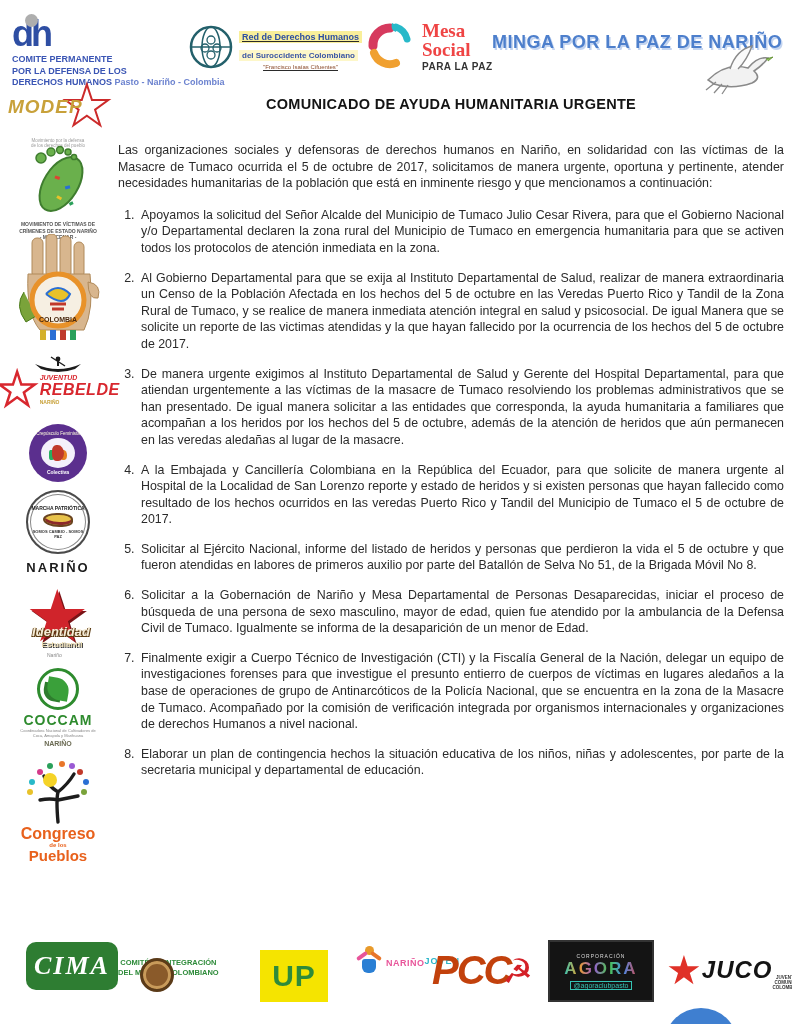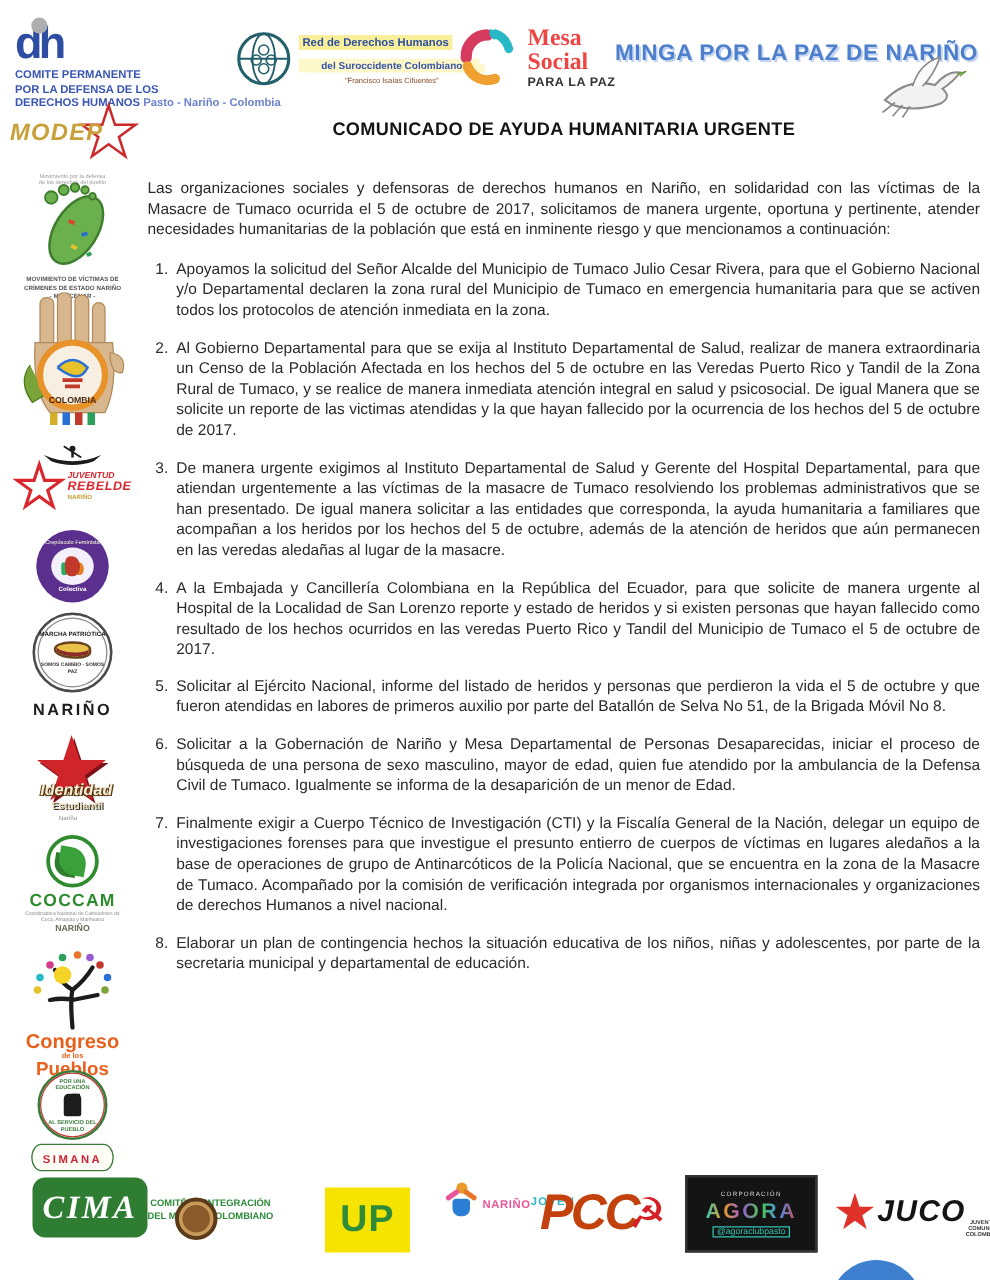--- a/index.html
+++ b/index.html
@@ -12,24 +12,24 @@
   .pre { white-space:pre-line; }
 
   
   .hdr-logo { position:absolute; display:flex; align-items:flex-start; }
   .cpdh { left:12px; top:18px;flex-direction:column; }
   .cpdh-mono { position:relative; font-weight:bold; font-size:36px; color:#2e4ea3; line-height:0.9; margin-right:6px; letter-spacing:-3px;}
   .cpdh-dot { position:absolute; top:-4px; left:13px; width:13px; height:13px; border-radius:50%; background:#aeaeae; }
   .cpdh-text { font-size:9px; font-weight:bold; color:#3a55b4; line-height:1.25; padding-top:4px;}
   .cpdh-loc { font-size:9px; color:#6b82cf; font-weight:bold; }
 
-  .redddhh { left:188px; top:24px; align-items:flex-start; }
+  .redddhh { left:188px; top:24px; align-items:flex-end;text-decoration:underline; }
   .redddhh-txt { margin-left:5px; }
   .redddhh-l1 { font-size:9px; font-weight:bold; color:#2d4fa0; background:#f9ef9a; padding:1px 3px; }
-  .redddhh-l2 { font-size:8px; font-weight:bold; color:#3a55a4; background:#fdf7c9; padding:1px 18px; margin-top:1px; display:inline-block;}
+  .redddhh-l2 { font-size:8px; font-weight:bold; color:#3a55a4; background:#fdf7c9; padding:1px 3px; margin-top:1px; display:inline-block;}
   .redddhh-l3 { font-size:6px; color:#8a4a2a; margin-top:2px; text-align:center; }
 
   .mesa { left:366px; top:20px; align-items:center; }
   .mesa-words { margin-left:6px; font-family:"Liberation Serif", serif; }
   .mesa-w { font-size:19px; font-weight:bold; color:#ef4444; line-height:1.0; }
   .mesa-tag { font-size:10px; letter-spacing:0.5px; color:#333; font-family:"Liberation Sans",sans-serif; font-weight:bold; margin-top:2px;}
 
   .minga { left:492px; top:32px; }
   .minga-txt {
     font-size:18px; font-weight:bold; color:#4d7fcc; letter-spacing:0.5px;
@@ -50,21 +50,21 @@
   .movicenar { top:58px; }
   .movicenar-cap { font-size:5px; font-weight:bold; color:#555; margin-top:3px; line-height:1.3; }
 
   .cna { top:150px; }
   .cna-canoe { margin-top:2px; }
 
   .jrebelde { top:282px; flex-direction:row !important; align-items:center; justify-content:center; }
   .jr-star { font-size:46px; line-height:1; color:#ffffff; -webkit-text-stroke:2.5px #d8272e; }
   .jr-txt { margin-left:2px; text-align:left; }
   .jr-l1 { font-size:7px; font-weight:bold; font-style:italic; color:#d8272e; }
-  .jr-l2 { font-size:10px; font-weight:bold; font-style:italic; color:#d8272e; letter-spacing:0.5px;}
+  .jr-l2 { font-size:16px; font-weight:bold; font-style:italic; color:#d8272e; letter-spacing:0.5px;}
   .jr-l3 { font-size:5px; font-weight:bold; color:#c8a13a; }
 
   .crepusculo { top:340px; }
   .crep-circle {
     width:58px; height:58px; border-radius:50%; background:#5b2f8e;
     display:flex; flex-direction:column; align-items:center; justify-content:center;
   }
   .crep-ring { font-size:4.5px; color:#ffd; width:52px; line-height:1.2;}
   .crep-inner { width:34px; height:30px; border-radius:50%; background:#f4f0fb; display:flex; align-items:center; justify-content:center; margin:1px 0;}
   .crep-blob { width:12px; height:16px; background:#c0392b; border-radius:40% 60% 55% 45%; box-shadow:-6px 2px 0 -3px #27ae60, 6px 2px 0 -3px #e67e22;}
@@ -337,30 +337,20 @@
         <circle cx="66" cy="22" r="3" fill="#2a6fd4"></circle>
         <circle cx="64" cy="32" r="3" fill="#7aa33a"></circle>
         <circle cx="12" cy="22" r="3" fill="#28b9c9"></circle>
         <circle cx="10" cy="32" r="3" fill="#e8c22a"></circle>
       </svg>
       <span class="cong-l1">Congreso</span>
       <span class="cong-l2">de los</span>
       <span class="cong-l3">Pueblos</span>
     </div>
 
-    <div class="side-logo simana">
-      <span class="sim-circle">
-        <span class="sim-ring">POR UNA EDUCACIÓN</span>
-        <span class="sim-fist"></span>
-        <span class="sim-ring">AL SERVICIO DEL PUEBLO</span>
-      </span>
-      <span class="sim-banner">
-        <span class="sim-name">SIMANA</span>
-      </span>
-    </div>
   </div>
 
   <div class="main">
     <div class="doc-title">COMUNICADO DE AYUDA HUMANITARIA URGENTE</div>
     <p class="doc-intro">Las organizaciones sociales y defensoras de derechos humanos en Nariño, en solidaridad con las víctimas de la Masacre de Tumaco ocurrida el 5 de octubre de 2017, solicitamos de manera urgente, oportuna y pertinente, atender necesidades humanitarias de la población que está en inminente riesgo y que mencionamos a continuación:</p>
     <ol class="doc-list">
       <li><span>Apoyamos la solicitud del Señor Alcalde del Municipio de Tumaco Julio Cesar Rivera, para que el Gobierno Nacional y/o Departamental declaren la zona rural del Municipio de Tumaco en emergencia humanitaria para que se activen todos los protocolos de atención inmediata en la zona.</span></li>
       <li><span>Al Gobierno Departamental para que se exija al Instituto Departamental de Salud, realizar de manera extraordinaria un Censo de la Población Afectada en los hechos del 5 de octubre en las Veredas Puerto Rico y Tandil de la Zona Rural de Tumaco, y se realice de manera inmediata atención integral en salud y psicosocial. De igual Manera que se solicite un reporte de las victimas atendidas y la que hayan fallecido por la ocurrencia de los hechos del 5 de octubre de 2017.</span></li>
       <li><span>De manera urgente exigimos al Instituto Departamental de Salud y Gerente del Hospital Departamental, para que atiendan urgentemente a las víctimas de la masacre de Tumaco resolviendo los problemas administrativos que se han presentado. De igual manera solicitar a las entidades que corresponda, la ayuda humanitaria a familiares que acompañan a los heridos por los hechos del 5 de octubre, además de la atención de heridos que aún permanecen en las veredas aledañas al lugar de la masacre.</span></li>
       <li><span>A la Embajada y Cancillería Colombiana en la República del Ecuador, para que solicite de manera urgente al Hospital de la Localidad de San Lorenzo reporte y estado de heridos y si existen personas que hayan fallecido como resultado de los hechos ocurridos en las veredas Puerto Rico y Tandil del Municipio de Tumaco el 5 de octubre de 2017.</span></li>

